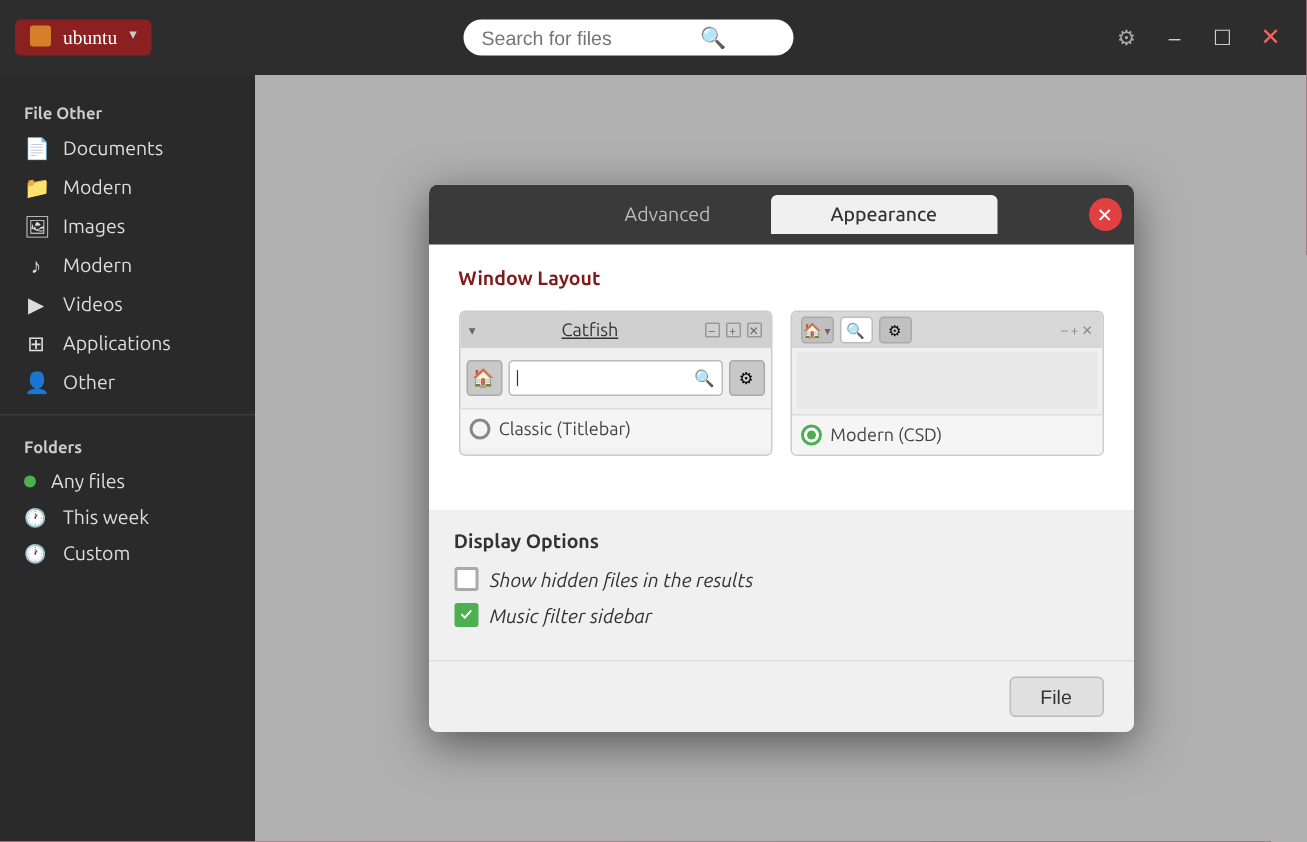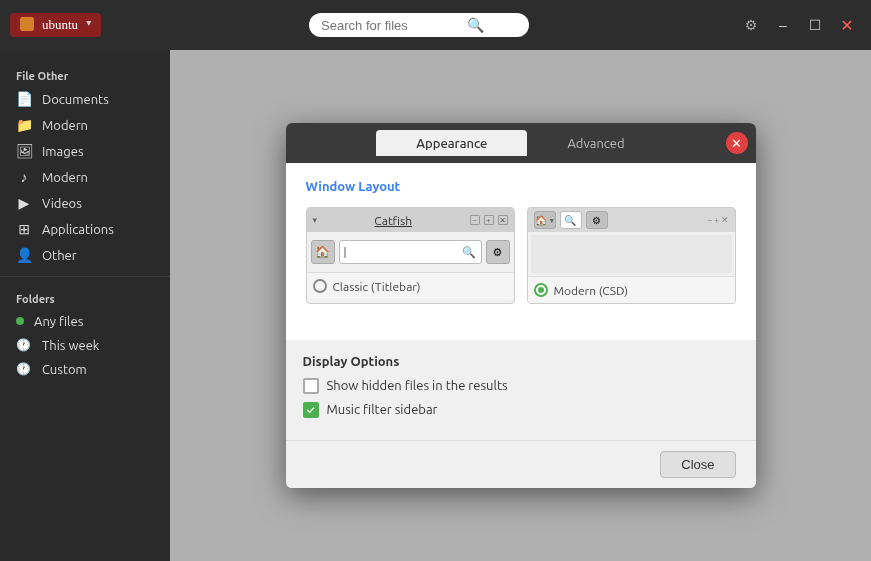--- a/index.html
+++ b/index.html
@@ -205,21 +205,21 @@
     }
 
     
     .dialog-body {
       padding: 16px 20px 16px;
       background: #fff;
     }
     .section-title {
       font-size: 13px;
       font-weight: bold;
-      color: #3b82f6;
+      color: #7f1d1d;
       margin-bottom: 14px;
     }
     .layout-options {
       display: flex;
       gap: 12px;
       margin-bottom: 20px;
     }
     .layout-card {
       flex: 1;
       border: 1px solid #ccc;
@@ -394,25 +394,26 @@
       background: #f0f0f0;
     }
     .display-section-title {
       font-size: 13px;
       font-weight: bold;
       color: #333;
       margin-bottom: 10px;
     }
     .checkbox-row {
       display: flex;
-      align-items: flex-start;
+      align-items: flex-end;
       gap: 8px;
       margin-bottom: 8px;
       font-size: 13px;
       color: #333;
+      font-style: italic;
     }
     .checkbox-box {
       width: 16px;
       height: 16px;
       border: 2px solid #aaa;
       border-radius: 2px;
       background: #fff;
       display: flex;
       align-items: center;
       justify-content: center;
@@ -513,22 +514,22 @@
       <span>Custom</span>
     </div>
   </div>
 
   <div class="content-area">
 
     <div class="dialog">
 
       <div class="dialog-titlebar">
         <div class="dialog-tabs">
+          <div class="dialog-tab inactive">Advanced</div>
           <div class="dialog-tab active">Appearance</div>
-          <div class="dialog-tab inactive">Advanced</div>
         </div>
         <button class="dialog-close">✕</button>
       </div>
 
       <div class="dialog-body">
         <div class="section-title">Window Layout</div>
         <div class="layout-options">
 
           <div class="layout-card">
             <div class="layout-card-titlebar">
@@ -586,18 +587,18 @@
         </div>
         <div class="checkbox-row">
           <div class="checkbox-box checked">
             <span class="checkbox-checkmark">✓</span>
           </div>
           <span>Music filter sidebar</span>
         </div>
       </div>
 
       <div class="dialog-footer">
-        <button class="close-button">Close</button>
+        <button class="close-button">File</button>
       </div>
 
     </div>
   </div>
 </div>
 
 </body></html>

